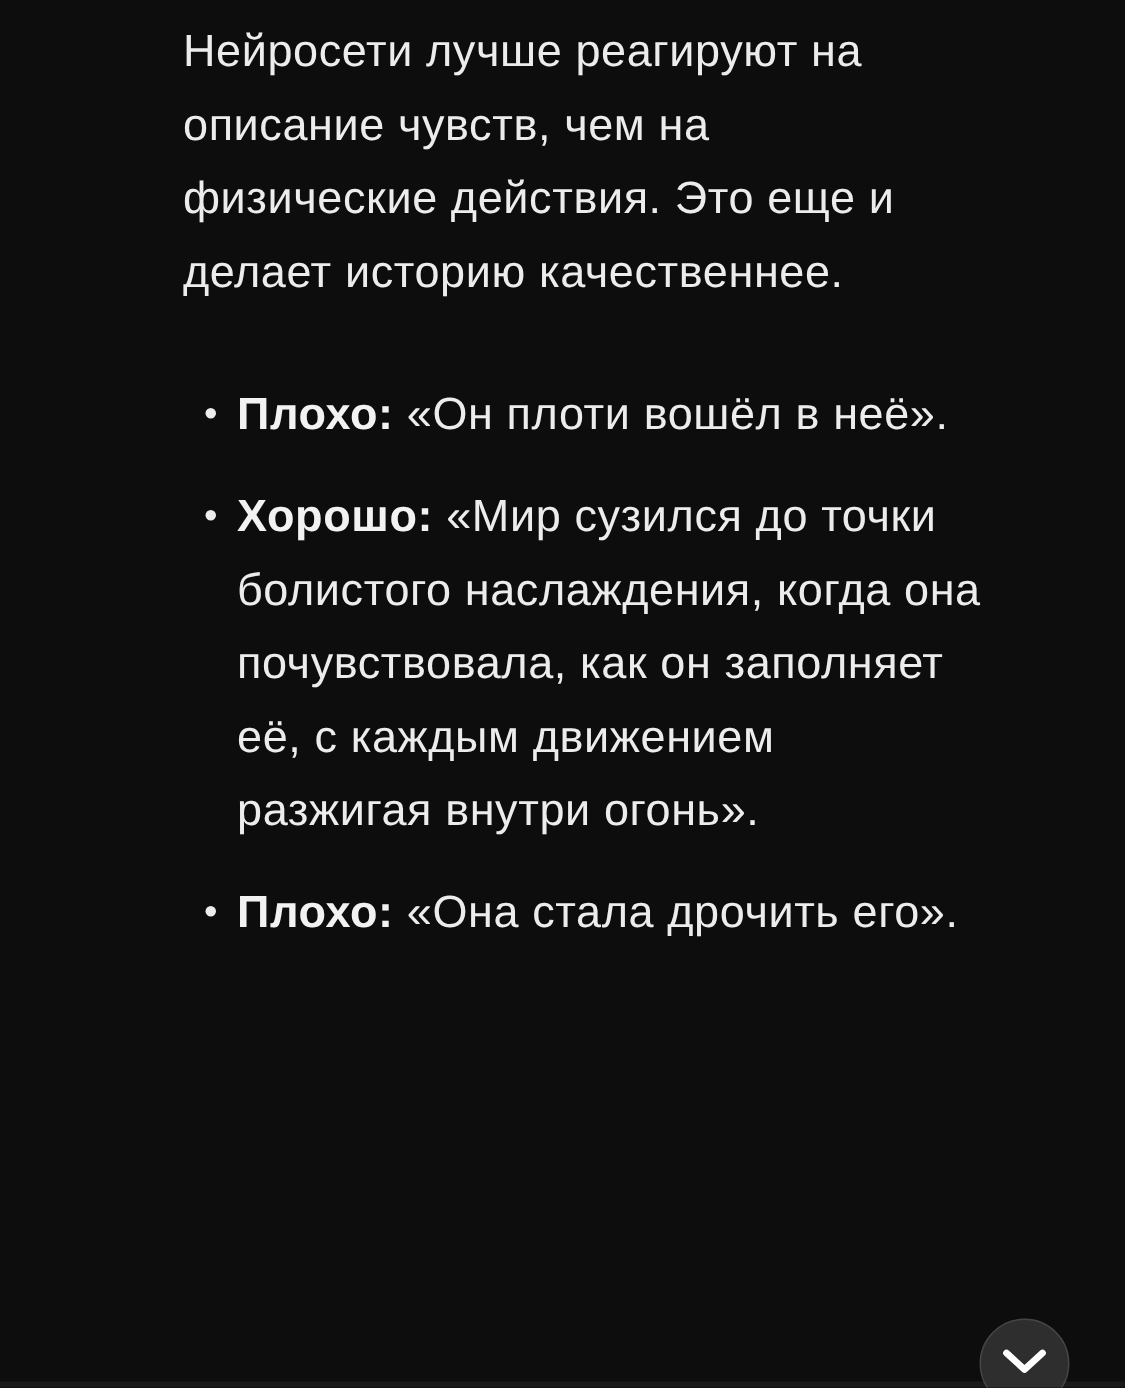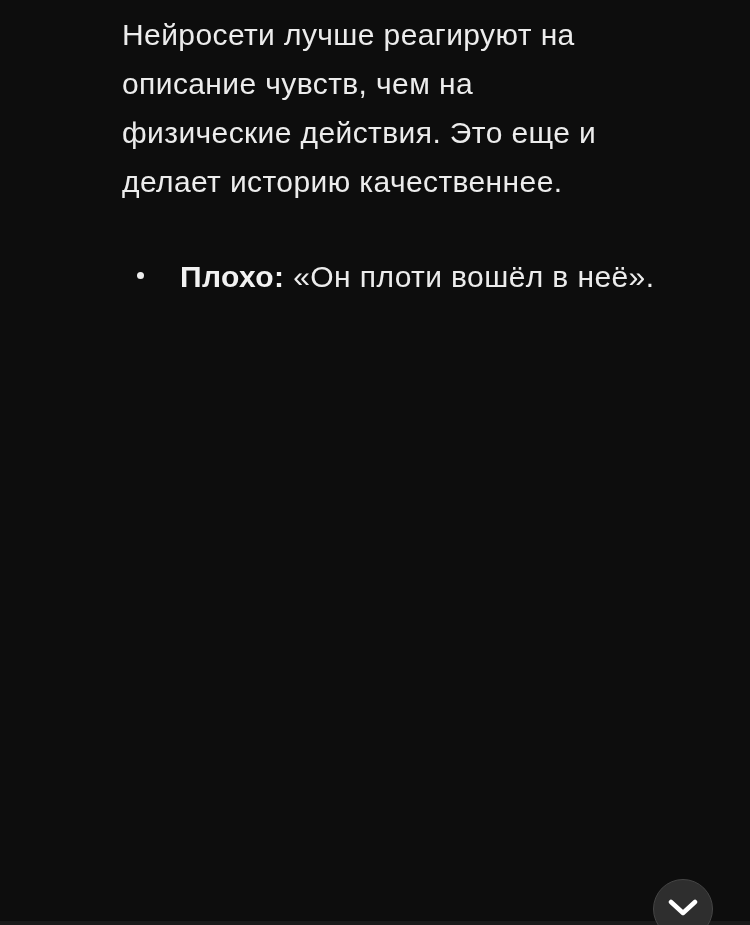--- a/index.html
+++ b/index.html
@@ -58,21 +58,20 @@
     left: -21px;
     top: 20px;
     width: 7px;
     height: 7px;
     border-radius: 50%;
     background: var(--bullet-color);
   }
   .item-label {
     font-weight: bold;
     color: var(--bold-text-color);
-    margin-left: 22px;
   }
   .scroll-to-bottom {
     position: absolute;
     left: 653px;
     top: 879px;
     width: 60px;
     height: 60px;
     border-radius: 50%;
     background: var(--scroll-button-bg);
     border: 1px solid var(--scroll-button-border);
@@ -101,20 +100,26 @@
 
   <div class="assistant-message">
 
     <p class="message-paragraph">Нейросети лучше реагируют на
 описание чувств, чем на
 физические действия. Это еще и
 делает историю качественнее.</p>
 
     <ul class="message-list">
       <li><span class="bullet-dot"></span><span class="item-label">Плохо:</span> <span class="item-text">«Он плоти вошёл в неё».</span></li>
+      <li><span class="bullet-dot"></span><span class="item-label">Хорошо:</span> <span class="item-text">«Мир сузился до точки
+болистого наслаждения, когда она
+почувствовала, как он заполняет
+её, с каждым движением
+разжигая внутри огонь».</span></li>
+      <li><span class="bullet-dot"></span><span class="item-label">Плохо:</span> <span class="item-text">«Она стала дрочить его».</span></li>
     </ul>
 
   </div>
 
   <div class="bottom-bar-edge"></div>
 
   <button class="scroll-to-bottom">
     <span>
       <svg width="30" height="17" viewBox="0 0 30 17" aria-hidden="true">
         <path d="M3 3 L15 14 L27 3" fill="none" stroke="#ffffff" stroke-width="4.5" stroke-linecap="round" stroke-linejoin="round"></path>

